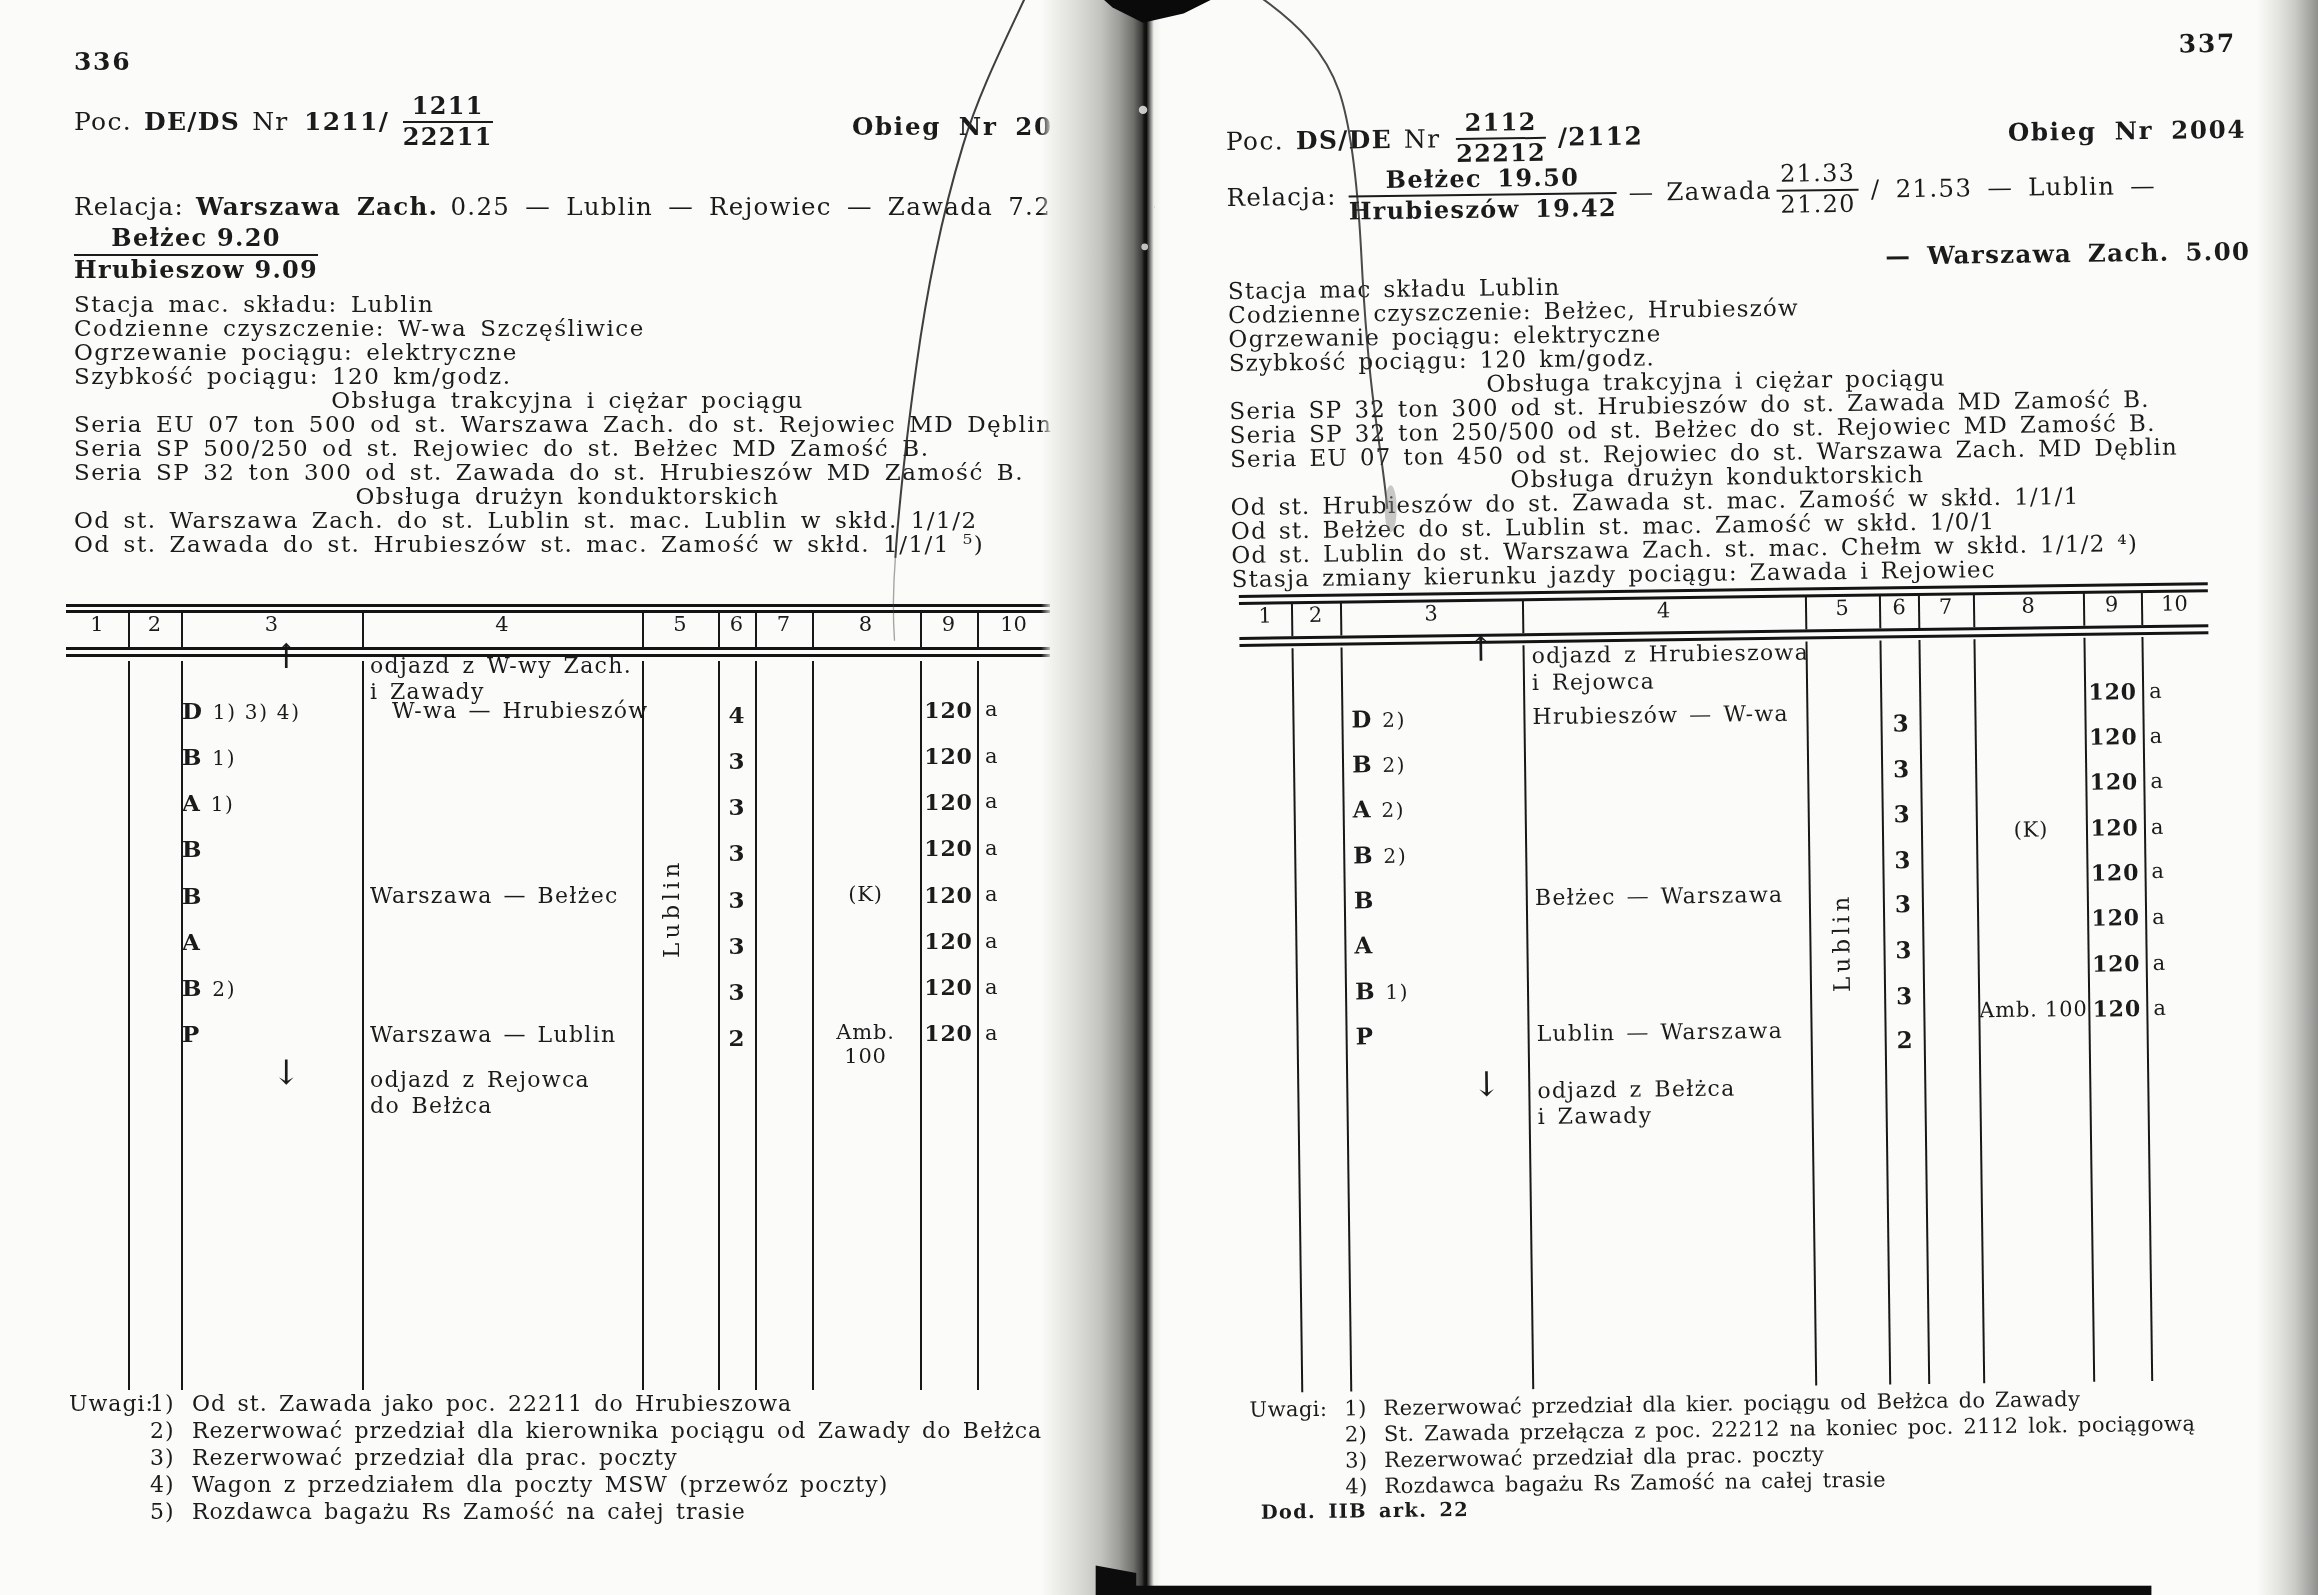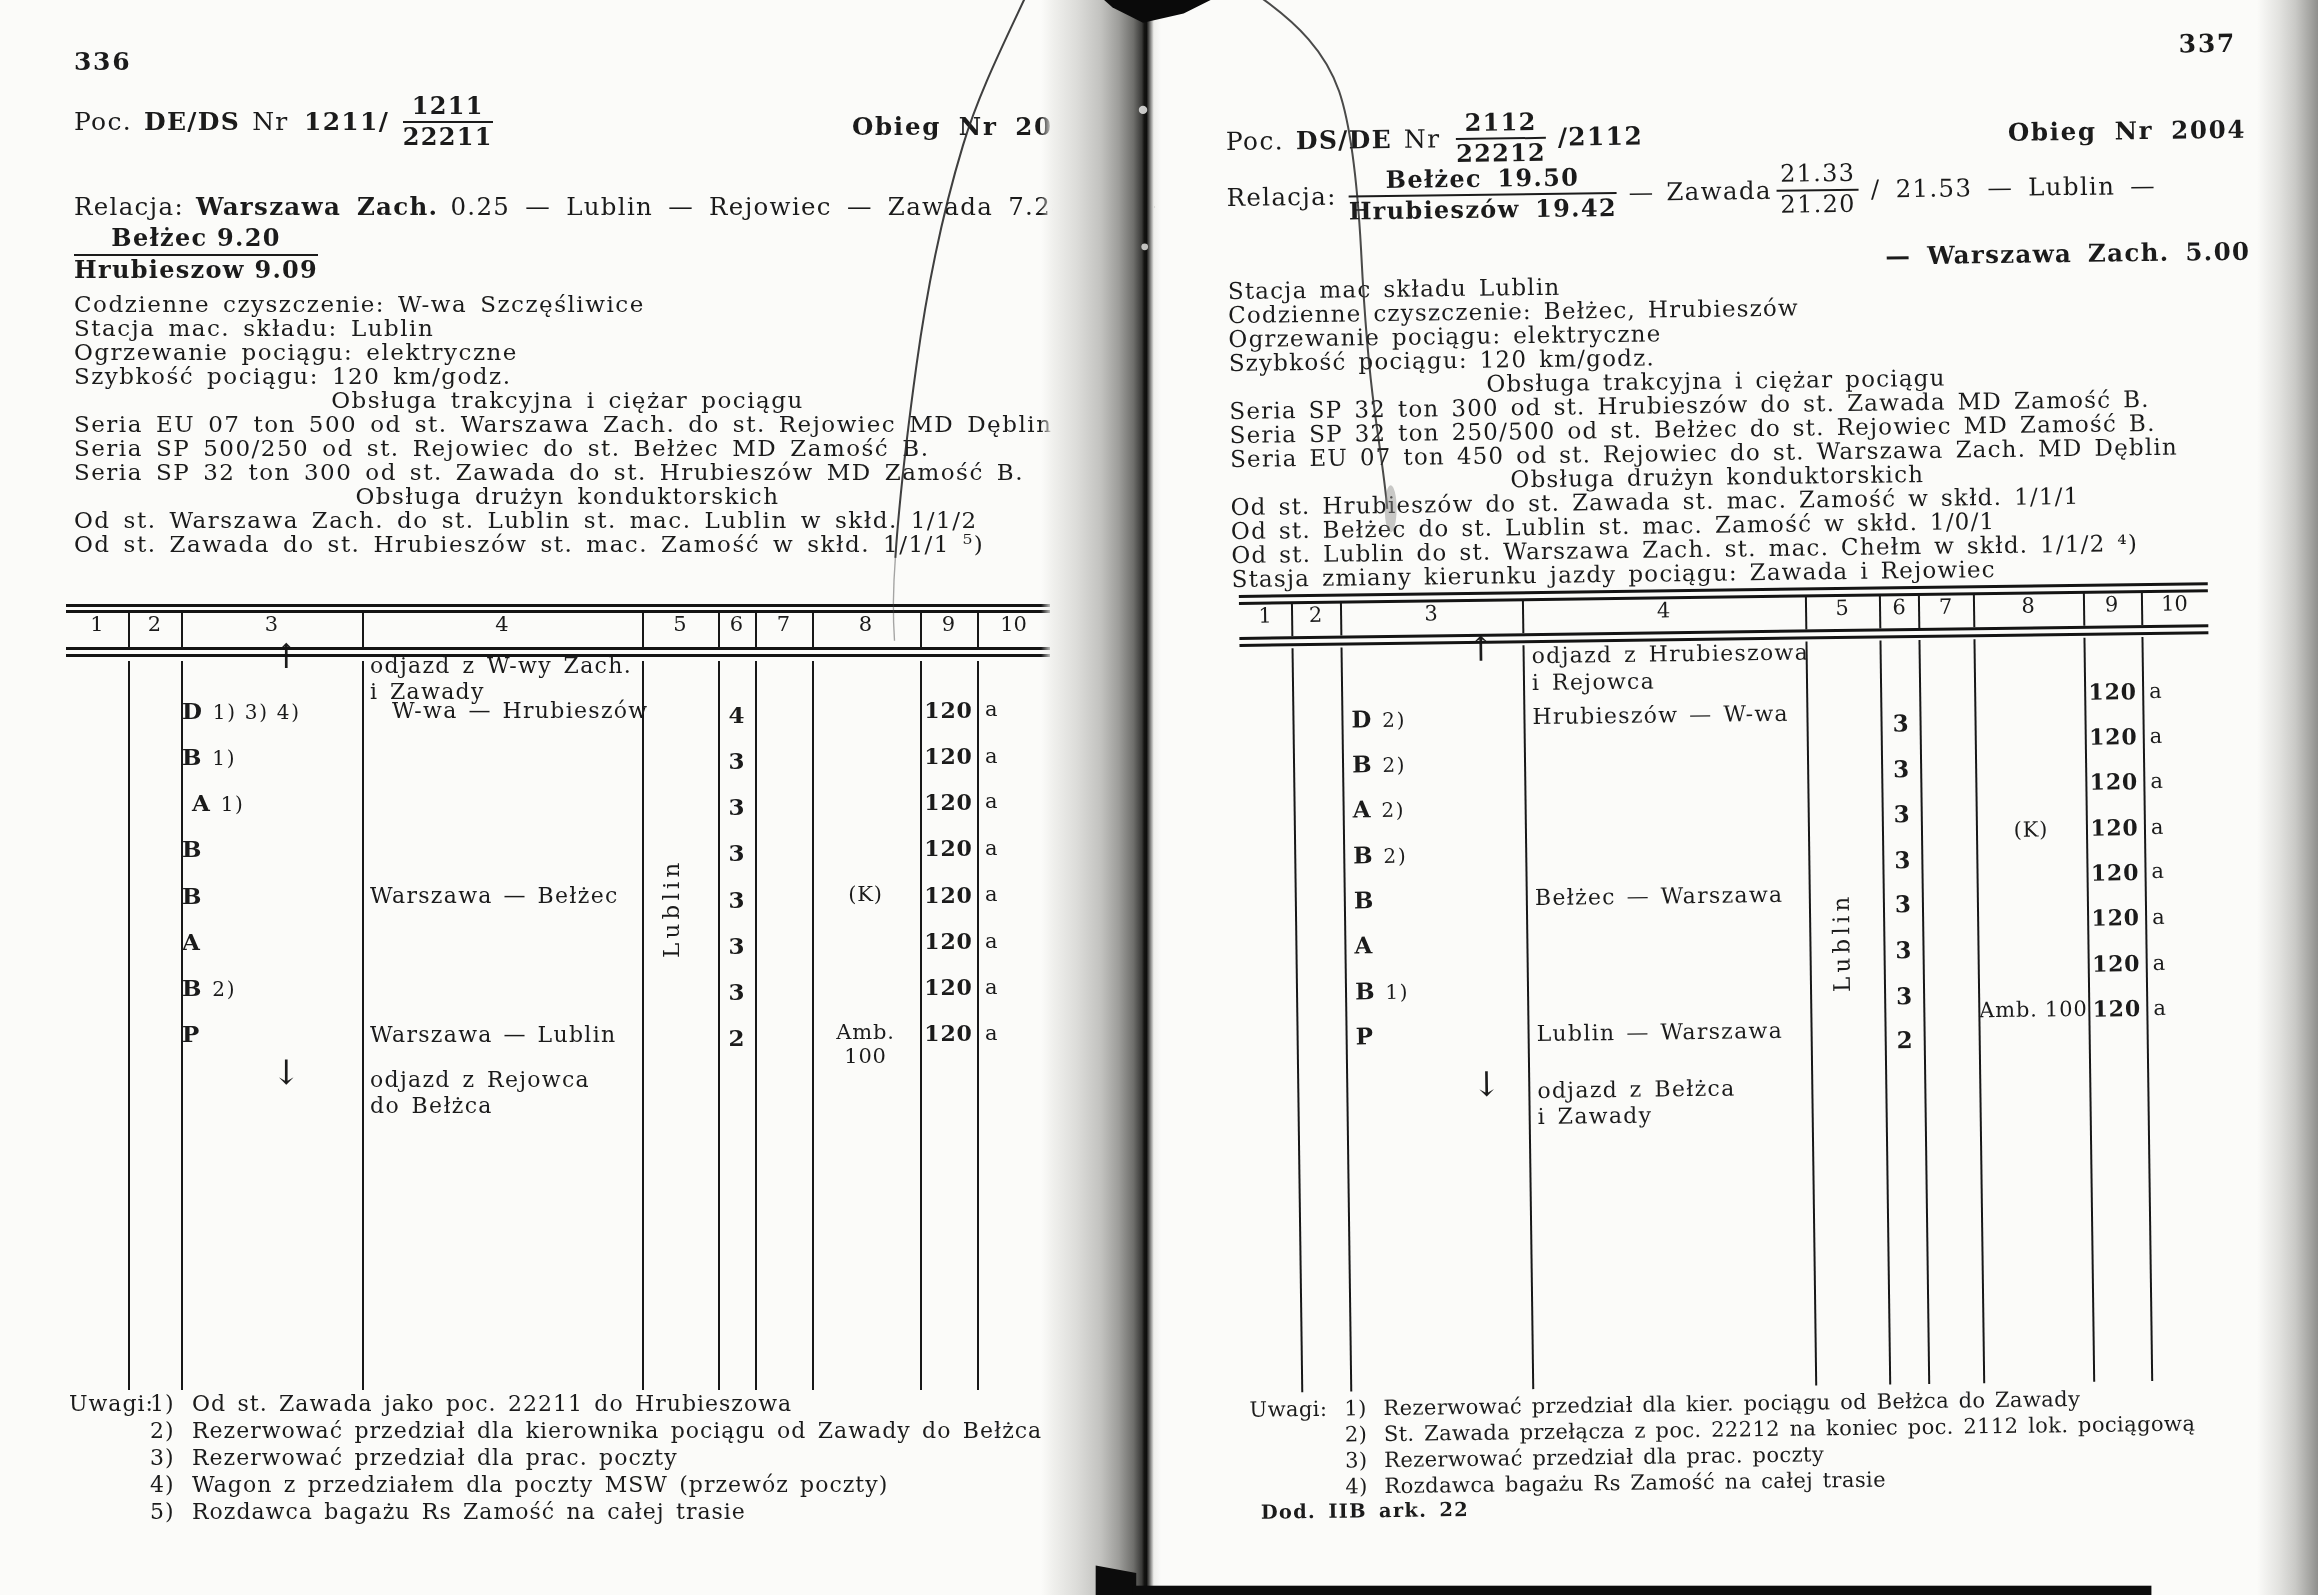--- a/index.html
+++ b/index.html
@@ -83,22 +83,22 @@
         <span class="ftop">7.48</span>
         <span class="fbot">8.01</span>
       </span>
     </div>
     <div class="frac destfrac" style="left:74px;top:225px">
       <span class="ftop">Bełżec 9.20</span>
       <span class="fbot">Hrubieszow 9.09</span>
     </div>
 
     <div class="info" style="left:74px;top:292px;width:987px">
+      <div class="iline">Stacja mac. składu: Lublin</div>
       <div class="iline">Codzienne czyszczenie: W-wa Szczęśliwice</div>
-      <div class="iline">Stacja mac. składu: Lublin</div>
       <div class="iline">Ogrzewanie pociągu: elektryczne</div>
       <div class="iline">Szybkość pociągu: 120 km/godz.</div>
       <div class="iline center">Obsługa trakcyjna i ciężar pociągu</div>
       <div class="iline">Seria EU 07 ton 500 od st. Warszawa Zach. do st. Rejowiec MD Dęblin</div>
       <div class="iline">Seria SP 500/250 od st. Rejowiec do st. Bełżec MD Zamość B.</div>
       <div class="iline">Seria SP 32 ton 300 od st. Zawada do st. Hrubieszów MD Zamość B.</div>
       <div class="iline center">Obsługa drużyn konduktorskich</div>
       <div class="iline">Od st. Warszawa Zach. do st. Lublin st. mac. Lublin w skłd. 1/1/2</div>
       <div class="iline">Od st. Zawada do st. Hrubieszów st. mac. Zamość w skłd. 1/1/1 ⁵)</div>
     </div>
@@ -172,21 +172,21 @@
       <div class="vline" style="position: absolute; left: 977px; top: 661px; height: 729px;"></div>
       <div class="carrow" style="position: absolute; left: 182px; top: 697px;"><span>D</span><span class="note">1) 3) 4)</span></div>
       <div class="route" style="position: absolute; left: 392px; top: 698px;">W-wa — Hrubieszów</div>
       <div class="ccell seats" style="position: absolute; left: 718px; top: 701px; width: 37px;">4</div>
       <div class="ccell speed" style="position: absolute; left: 920px; top: 697px; width: 57px;">120</div>
       <div class="mark" style="position: absolute; left: 985px; top: 697px;">a</div>
       <div class="carrow" style="position: absolute; left: 182px; top: 743px;"><span>B</span><span class="note">1)</span></div>
       <div class="ccell seats" style="position: absolute; left: 718px; top: 747px; width: 37px;">3</div>
       <div class="ccell speed" style="position: absolute; left: 920px; top: 743px; width: 57px;">120</div>
       <div class="mark" style="position: absolute; left: 985px; top: 744px;">a</div>
-      <div class="carrow" style="position: absolute; left: 192px; top: 789px; text-align: right;"><span>A</span><span class="note">1)</span></div>
+      <div class="carrow" style="position: absolute; left: 182px; top: 789px; text-align: right;"><span>A</span><span class="note">1)</span></div>
       <div class="ccell seats" style="position: absolute; left: 718px; top: 793px; width: 37px;">3</div>
       <div class="ccell speed" style="position: absolute; left: 920px; top: 789px; width: 57px;">120</div>
       <div class="mark" style="position: absolute; left: 985px; top: 789px;">a</div>
       <div class="carrow" style="position: absolute; left: 182px; top: 835px;"><span>B</span></div>
       <div class="ccell seats" style="position: absolute; left: 718px; top: 839px; width: 37px;">3</div>
       <div class="ccell speed" style="position: absolute; left: 920px; top: 835px; width: 57px;">120</div>
       <div class="mark" style="position: absolute; left: 985px; top: 836px;">a</div>
       <div class="carrow" style="position: absolute; left: 182px; top: 882px;"><span>B</span></div>
       <div class="route" style="position: absolute; left: 370px; top: 883px; text-align: right;">Warszawa — Bełżec</div>
       <div class="ccell seats" style="position: absolute; left: 718px; top: 886px; width: 37px;">3</div>

